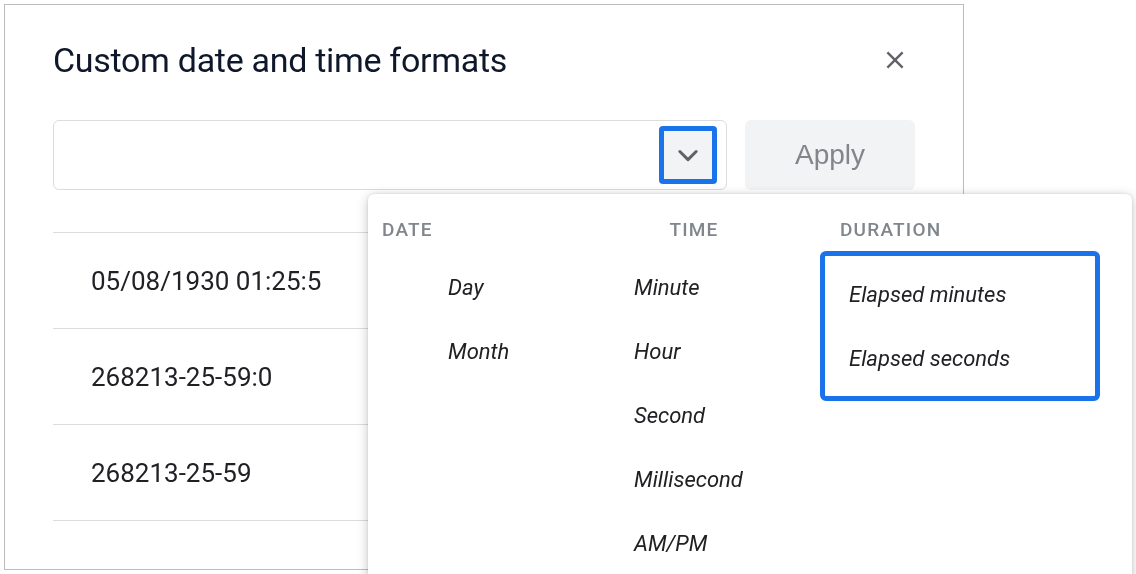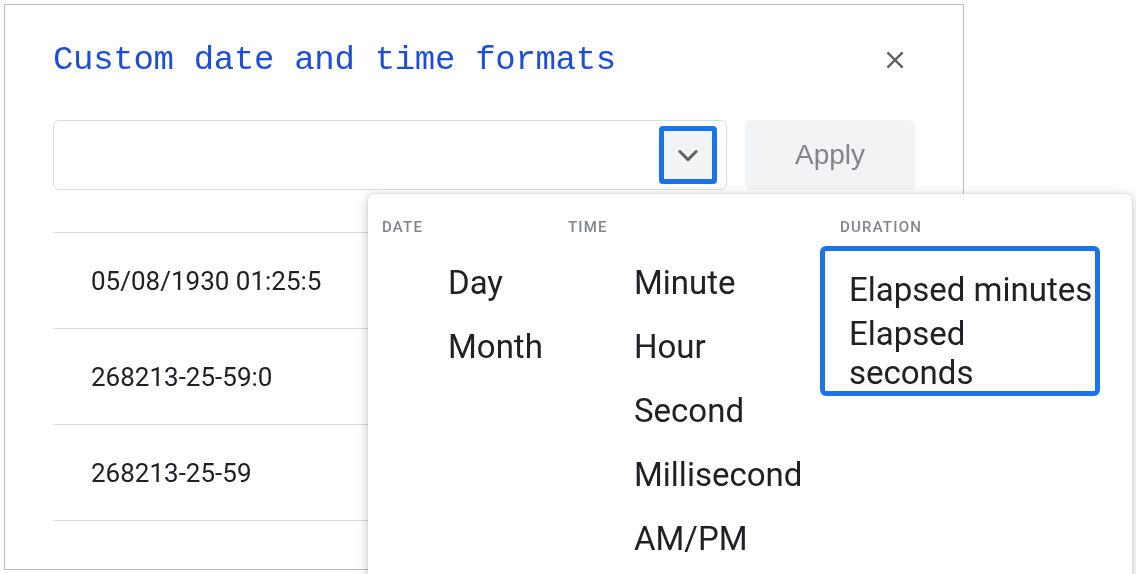--- a/index.html
+++ b/index.html
@@ -26,23 +26,22 @@
     }
     .dialog-header {
       display: flex;
       justify-content: space-between;
       align-items: center;
       margin-bottom: 40px;
     }
     .dialog-title {
       font-size: 34px;
       font-weight: 400;
-      color: #1d4ed8;
+      color: #0f172a;
       letter-spacing: -0.3px;
-      font-family: Liberation Mono, monospace;
     }
     .close-btn {
       width: 40px;
       height: 40px;
       display: flex;
       align-items: center;
       justify-content: center;
       cursor: pointer;
       color: #5f6368;
     }
@@ -125,40 +124,41 @@
       padding: 18px 0 28px 0;
     }
     .menu-columns {
       display: flex;
       padding: 0 14px;
     }
     .menu-col {
       flex: 0 0 auto;
     }
     .col-date { width: 186px; }
-    .col-time { width: 252px; }
+    .col-time { width: 252px; text-align: center; }
     .col-duration { width: 280px; }
     .col-header {
-      font-size: 15px;
+      font-size: 19px;
       font-weight: 500;
       color: #80868b;
       letter-spacing: 1.2px;
       padding: 6px 0 14px 0;
     }
     .col-duration .col-header {
       padding-left: 20px;
     }
     .menu-item {
       height: 64px;
       display: flex;
       align-items: center;
       padding-left: 66px;
-      font-size: 33px;
+      font-size: 22px;
       color: #202124;
       cursor: pointer;
+      font-style: italic;
     }
     .col-time .menu-item {
       padding-left: 66px;
     }
     .duration-box {
       border: 5px solid #1a73e8;
       border-radius: 6px;
       margin-top: -4px;
       padding: 6px 0;
     }

